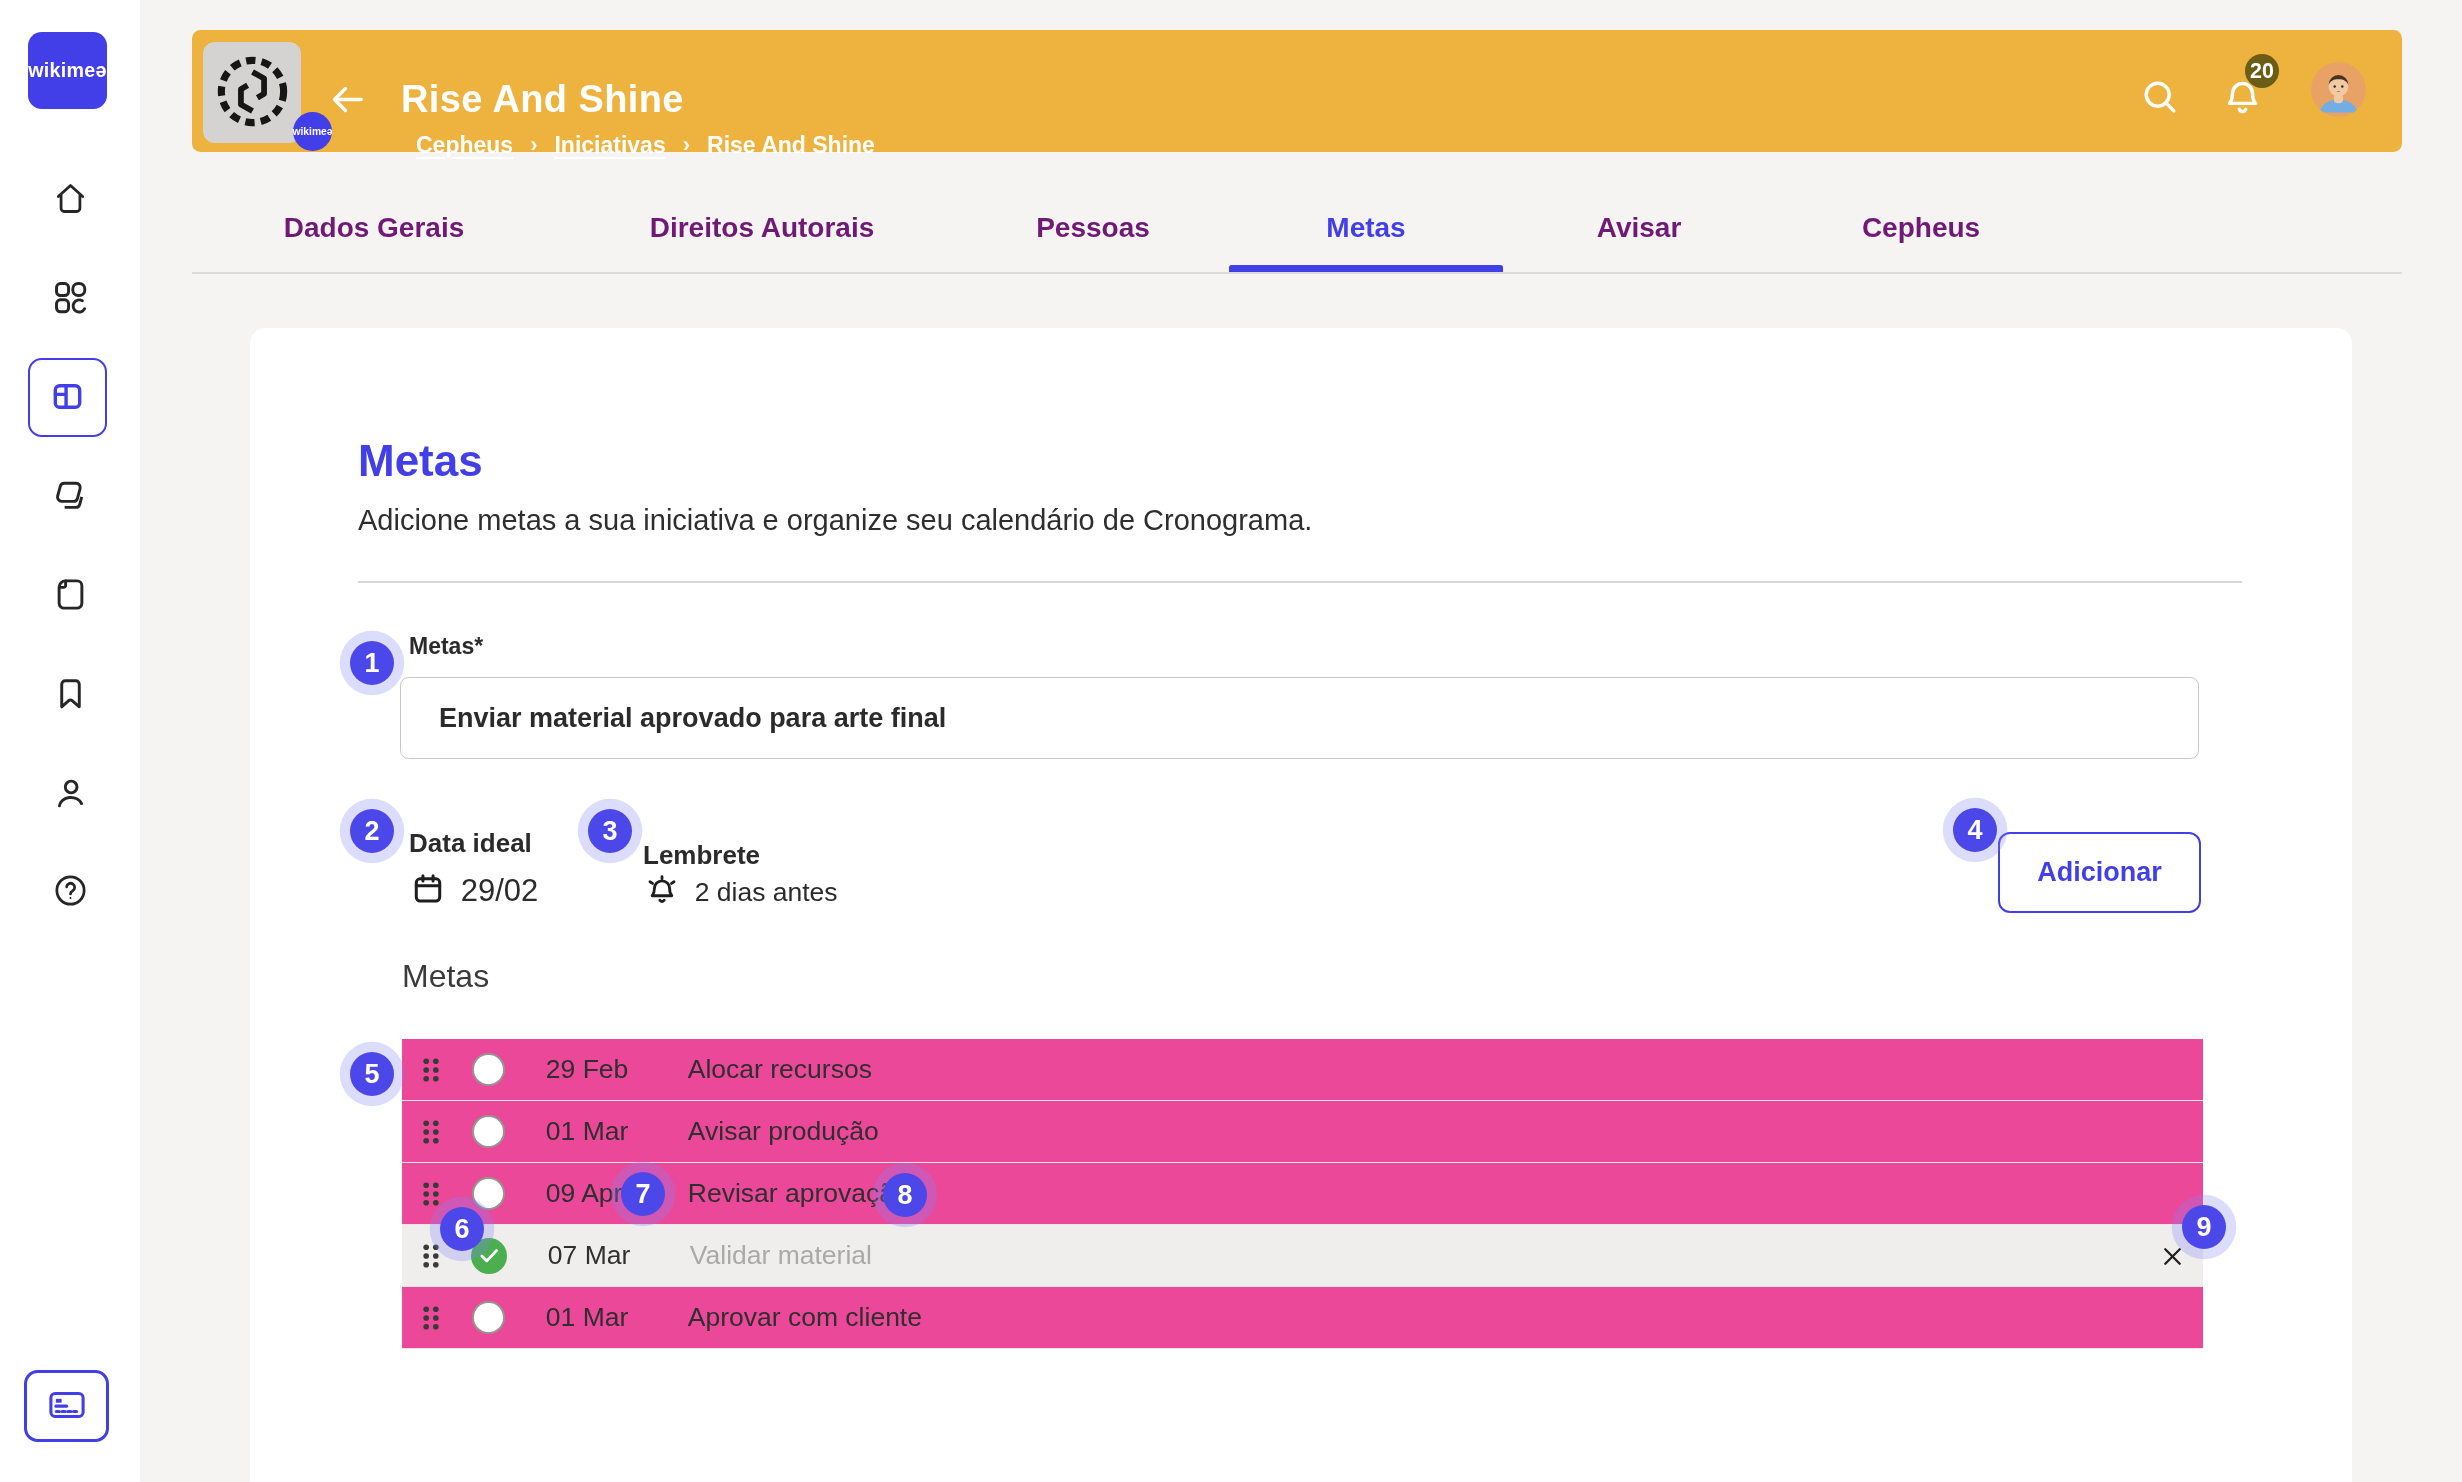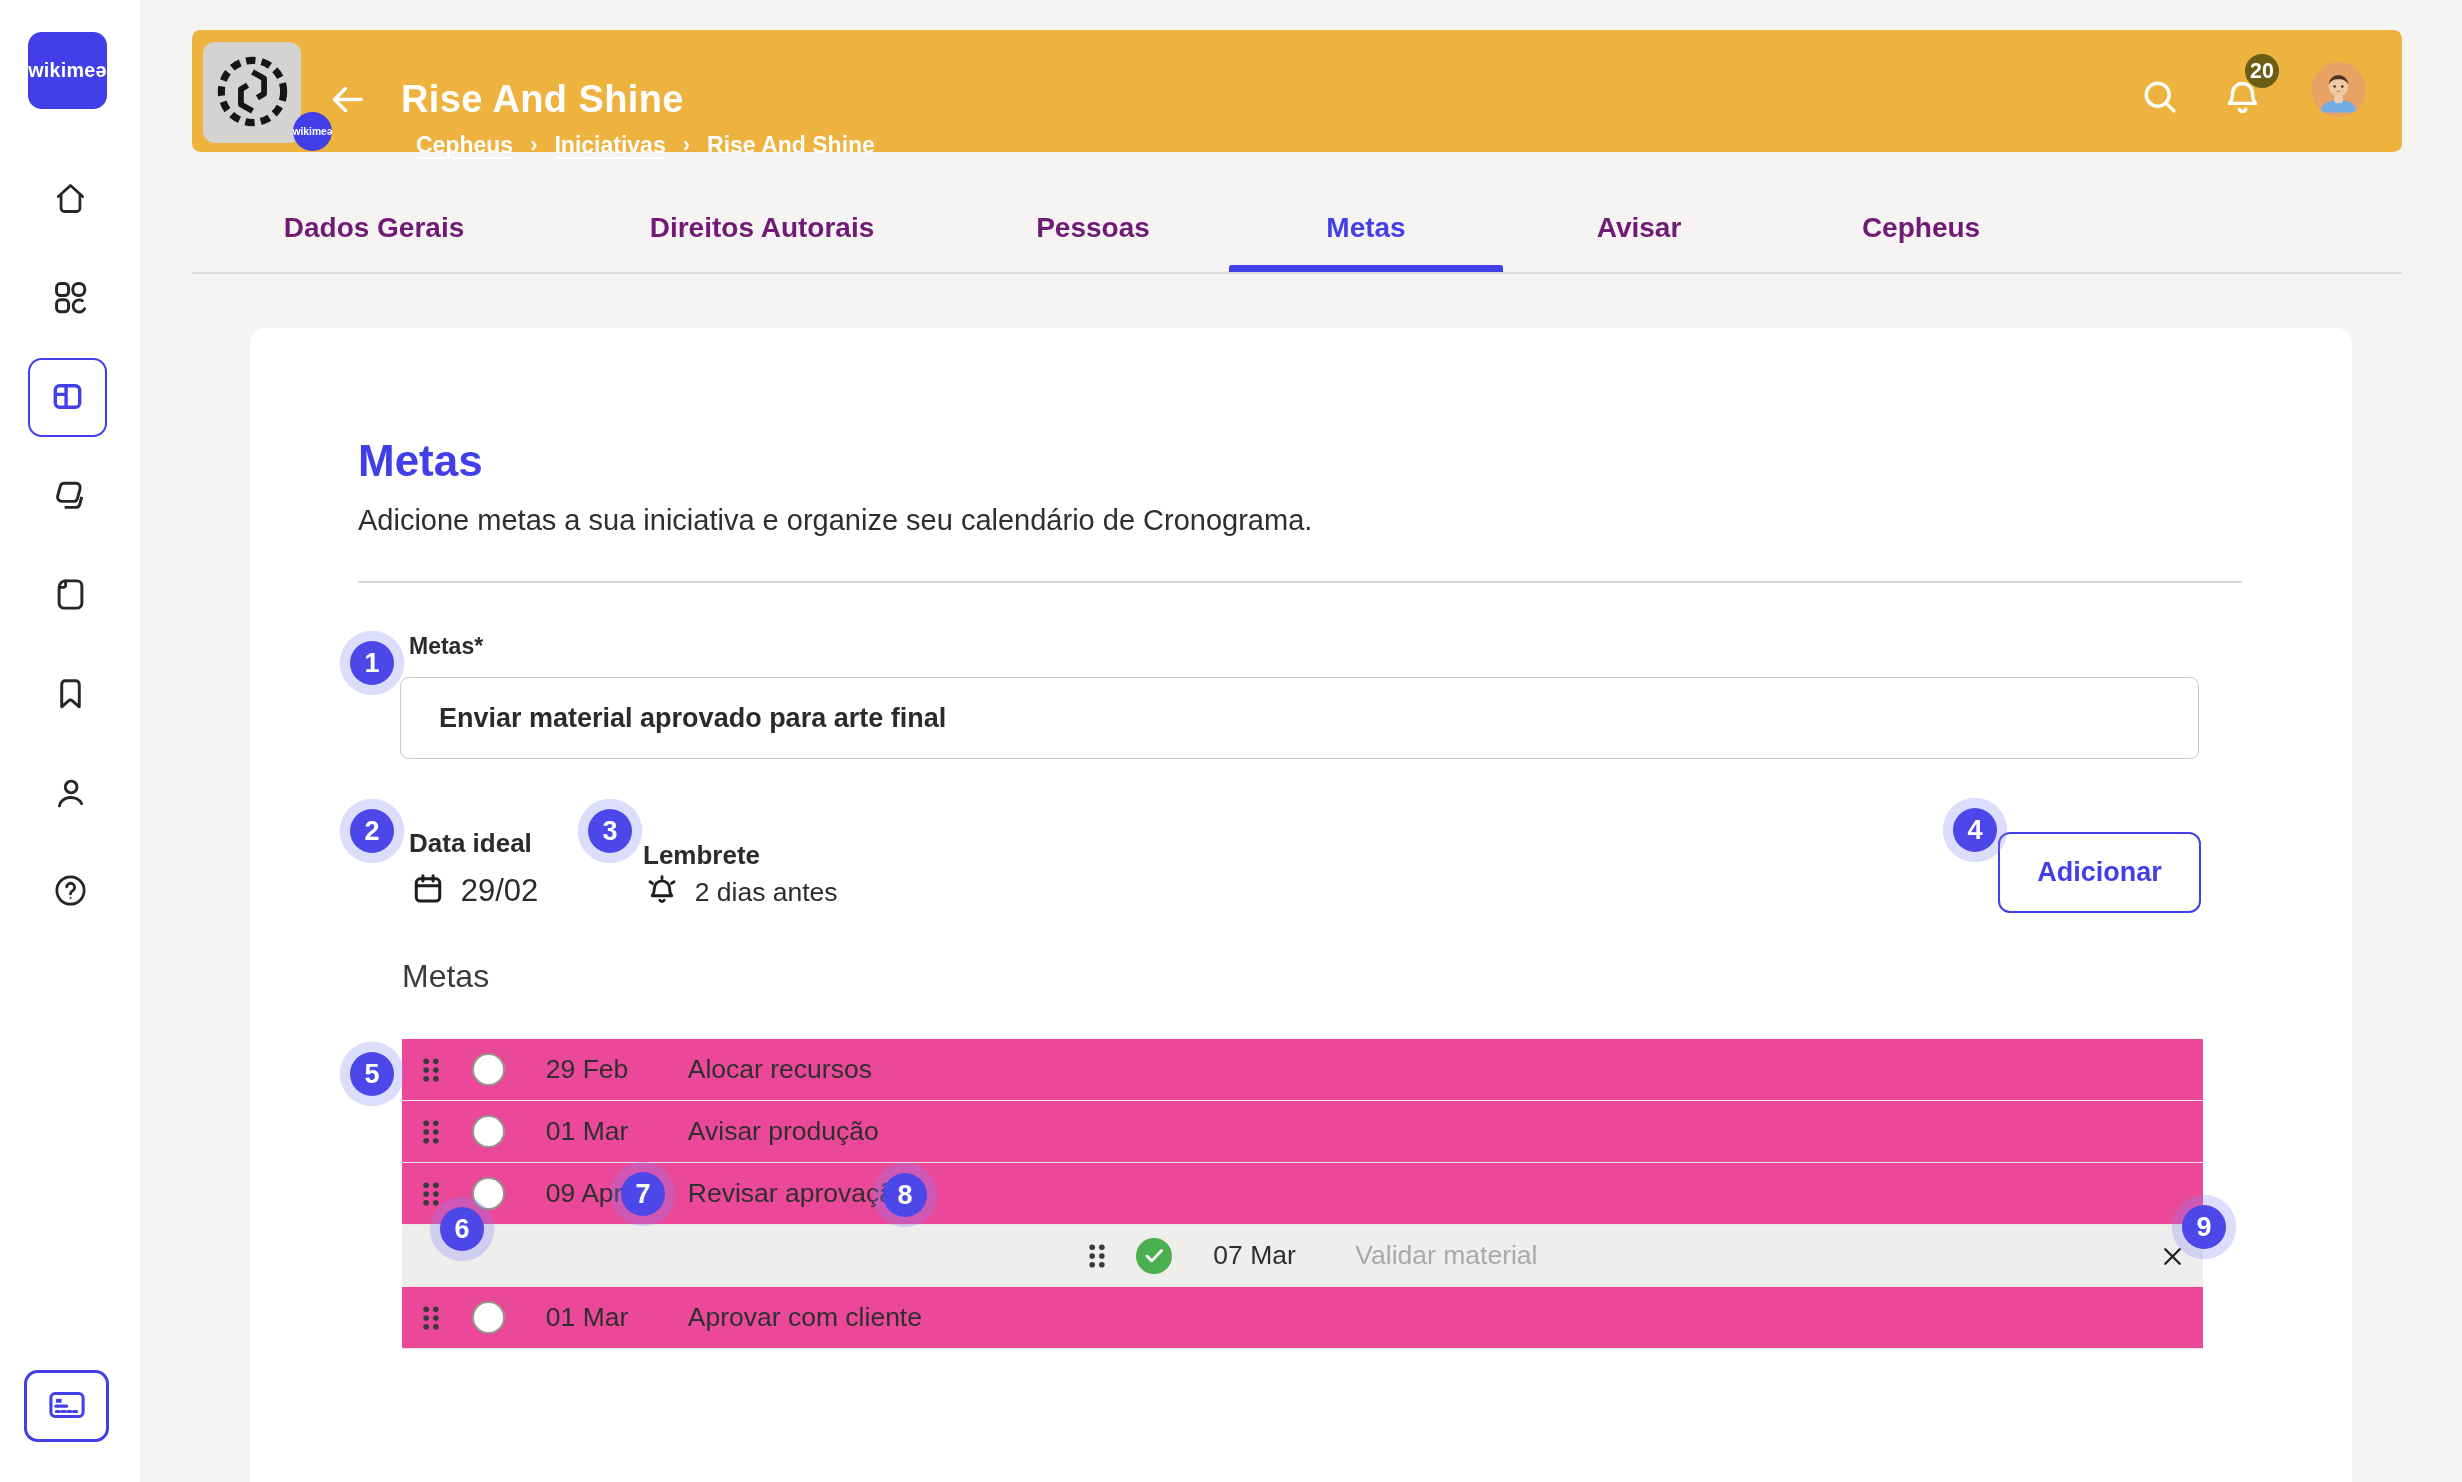--- a/index.html
+++ b/index.html
@@ -77,21 +77,21 @@
     background:#fff; border:2.6px solid var(--accent); border-radius:12px;
     color:var(--accent); font-size:27px; font-weight:700;
     display:flex; align-items:center; justify-content:center; cursor:pointer;
     font-family:"Liberation Sans", sans-serif; }
 
   
   .list-heading { position:absolute; left:402px; top:958px; color:#3B3B3B; font-size:32px; font-weight:500; }
   .rows { position:absolute; left:402px; top:1039px; width:1801px; }
   .row { position:relative; height:62px; display:flex; align-items:center;
     border-bottom:1.7px solid #E9E7E5; background:#ec4899; }
-  .row.highlighted { background:var(--row-highlight);justify-content:center; }
+  .row.highlighted { background:var(--row-highlight); }
   .drag-handle { margin-left:10.3px; width:38px; height:38px; cursor:grab; flex:0 0 auto;
     display:flex; align-items:center; justify-content:center; }
   .radio { margin-left:22px; width:32.5px; height:32.5px; border:2.6px solid #97958F; border-radius:50%;
     background:#fff; flex:0 0 auto; cursor:pointer; }
   .check-circle { margin-left:20.5px; width:36px; height:36px; border-radius:50%;
     background:var(--green); flex:0 0 auto; display:flex; align-items:center; justify-content:center; cursor:pointer; }
   .row-date { margin-left:41px; width:111px; font-size:26.5px; font-weight:500; color:#2F2F2F; flex:0 0 auto; }
   .row-label { margin-left:31px; font-size:26.5px; font-weight:500; color:#2F2F2F; }
   .row-label.muted { color:var(--text-gray); }
   .row-close { position:absolute; right:12px; top:12px; width:38px; height:38px;

